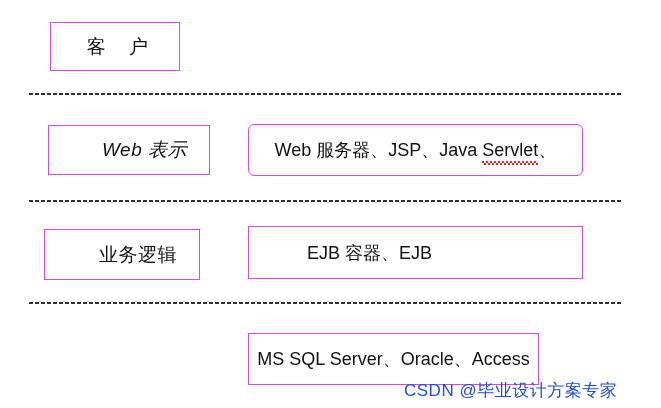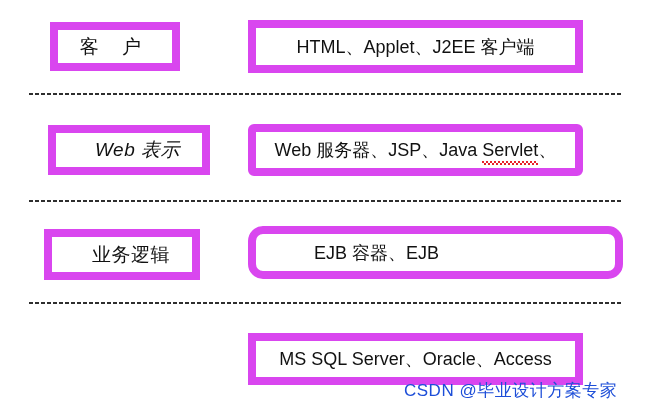--- a/index.html
+++ b/index.html
@@ -13,21 +13,21 @@
     height: 408px;
     background: #ffffff;
     font-family: "Liberation Sans", "DejaVu Sans", sans-serif;
     overflow: hidden;
   }
 
   
   .box {
     position: absolute;
     box-sizing: border-box;
-    border: 8px solid #d946ef;
+    border: 1px solid #d946ef;
     background: #ffffff;
     display: flex;
     align-items: center;
     color: #111111;
     white-space: nowrap;
   }
   .box.left {
     justify-content: flex-end;
     padding-right: 22px;
     font-size: 19px;
@@ -85,43 +85,40 @@
   }
 </style>
 </head>
 <body>
 
 <div id="canvas">
 
   <div class="box left" style="left:50px; top:22px; width:130px; height:49px;">
     <span class="spaced">客 户</span>
   </div>
-  <div class="box right" style="left:248px; top:20px; width:335px; height:53px;">
-    <span>HTML、Applet、J2EE 客户端</span>
-  </div>
 
   <div class="divider" style="left:28px; top:92px; width:594px;"></div>
 
   <div class="box left" style="left:48px; top:125px; width:162px; height:50px;font-style:italic;">
     <span>Web 表示</span>
   </div>
   <div class="box right" style="left:248px; top:124px; width:335px; height:52px;border-radius:6px;">
     <span><span>Web 服务器、JSP、Java </span><span class="squiggle">Servlet</span><span>、</span></span>
   </div>
 
   <div class="divider" style="left:28px; top:199px; width:594px;"></div>
 
   <div class="box left" style="left:44px; top:229px; width:156px; height:51px;">
     <span>业务逻辑</span>
   </div>
-  <div class="box right start" style="left:248px; top:226px; width:375px; height:53px;border-radius:15px;">
+  <div class="box right start" style="left:248px; top:226px; width:335px; height:53px;">
     <span>EJB 容器、EJB</span>
   </div>
 
   <div class="divider" style="left:28px; top:301px; width:594px;"></div>
 
-  <div class="box right" style="left:248px; top:333px; width:335px; height:52px;">
+  <div class="box right" style="left:248px; top:333px; width:291px; height:52px;">
     <span>MS SQL Server、Oracle、Access</span>
   </div>
 
   <div class="watermark" style="left:404px; top:379px;">CSDN @毕业设计方案专家</div>
 
 </div>
 
 </body></html>

